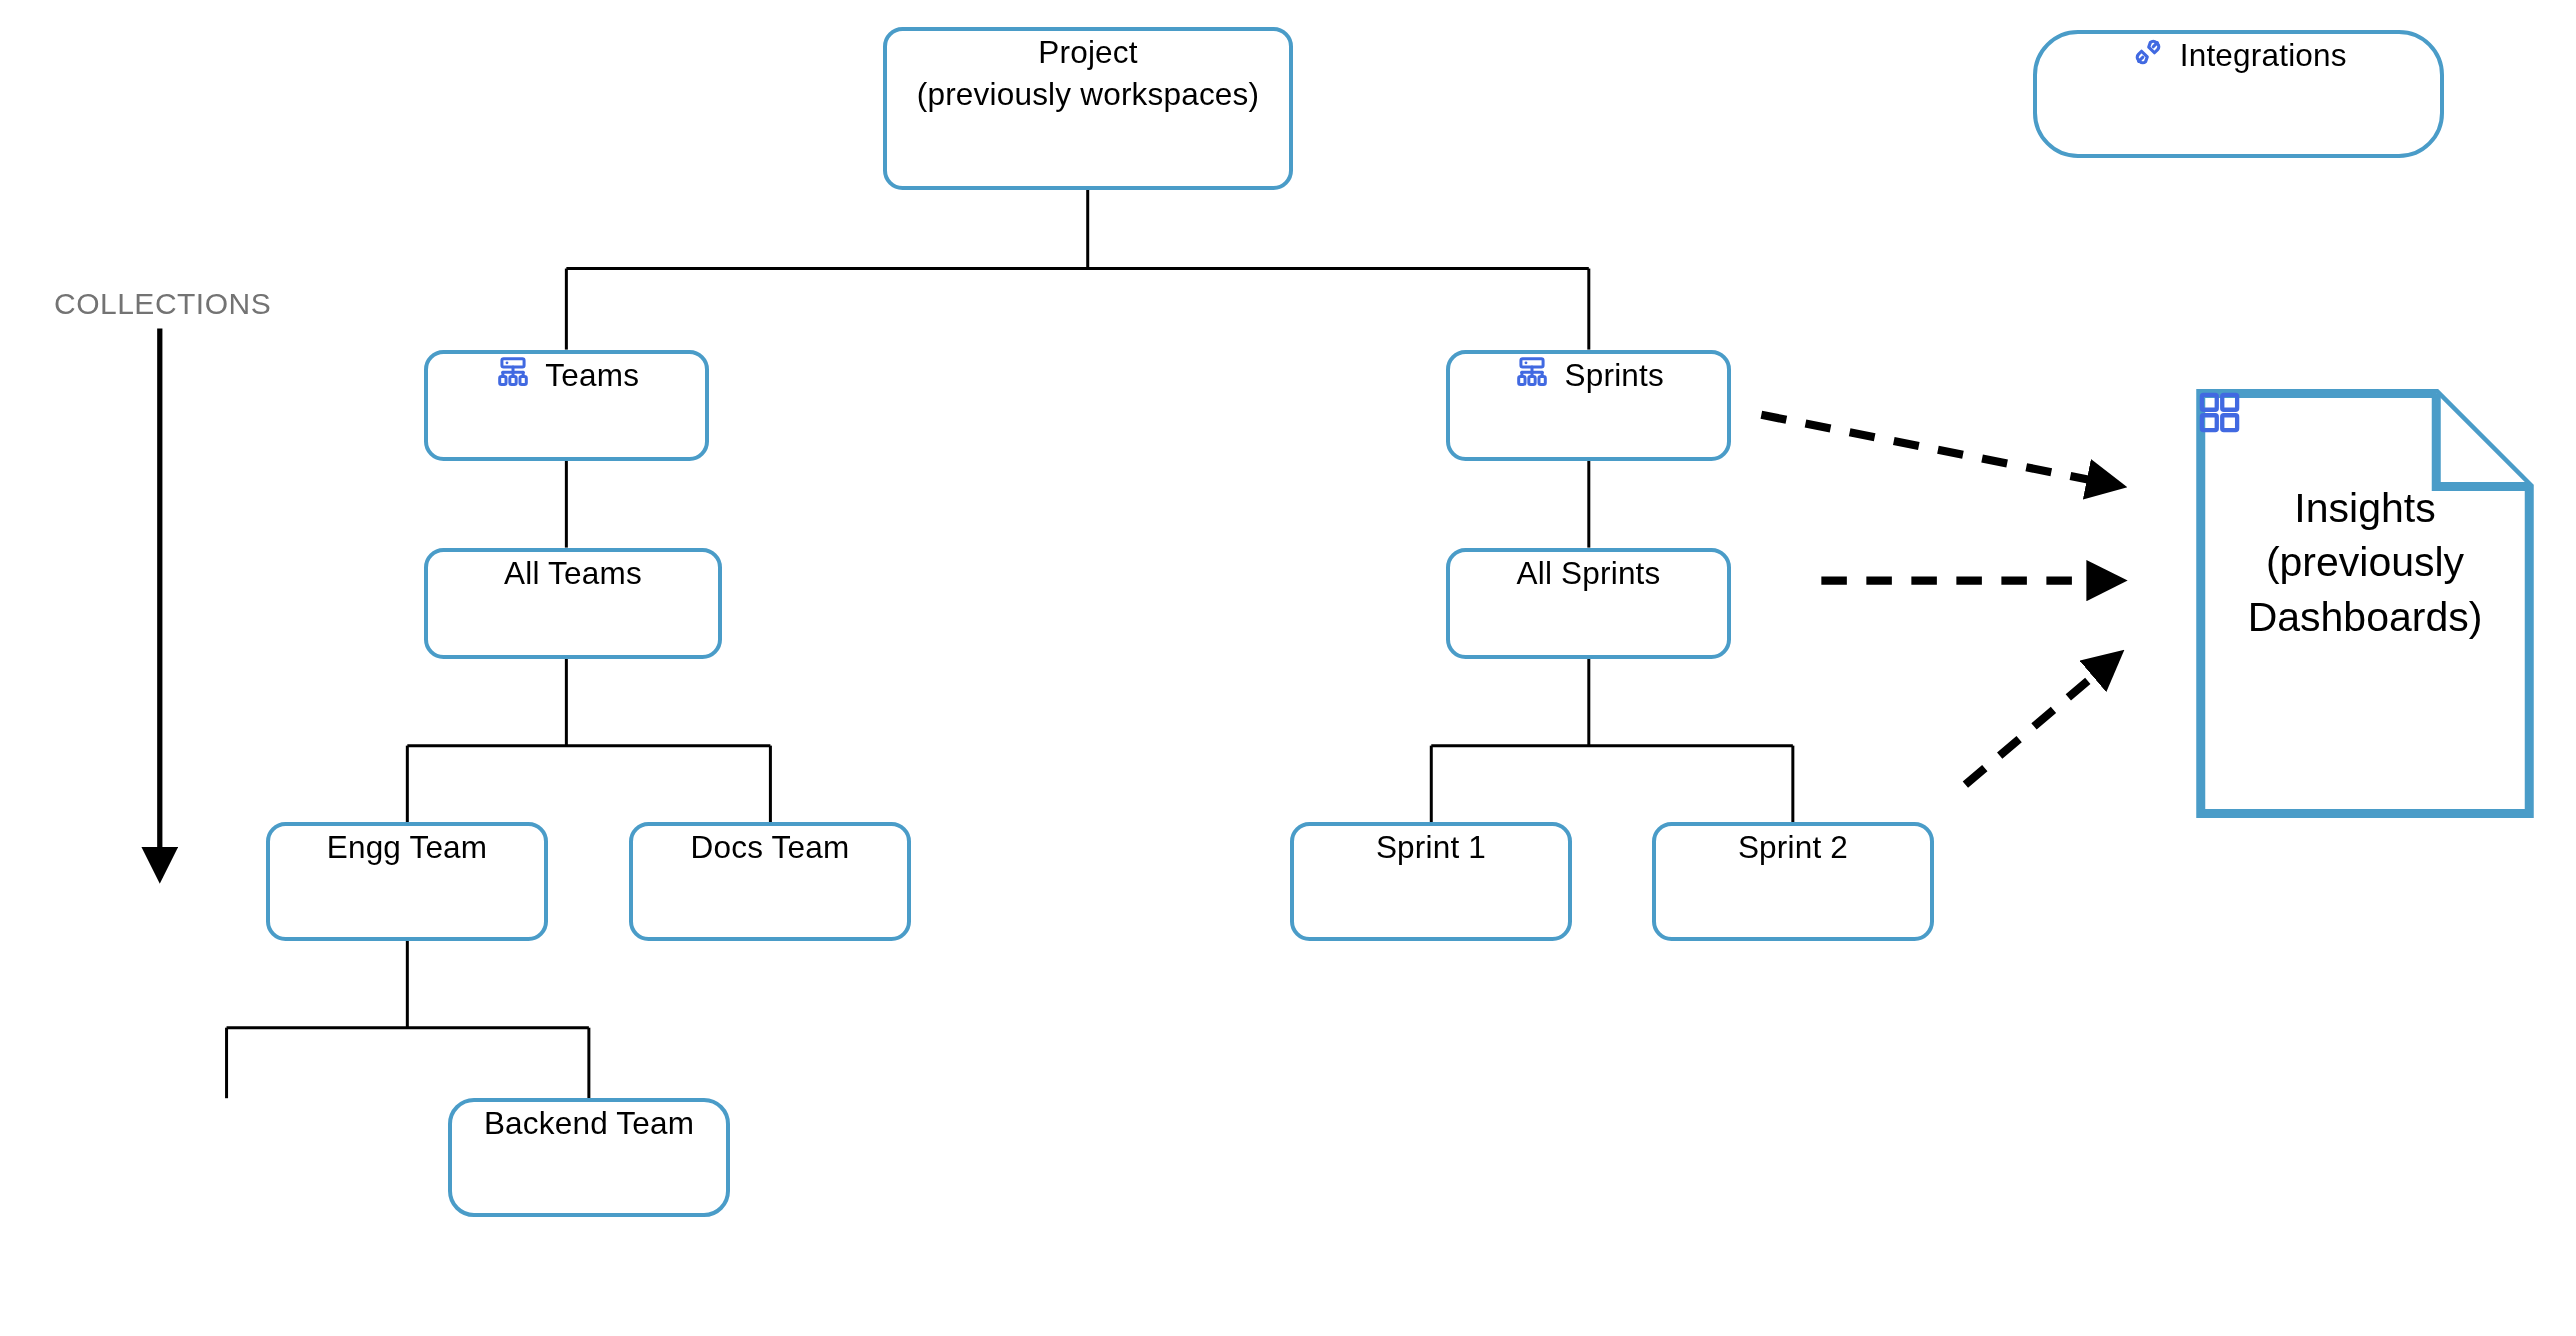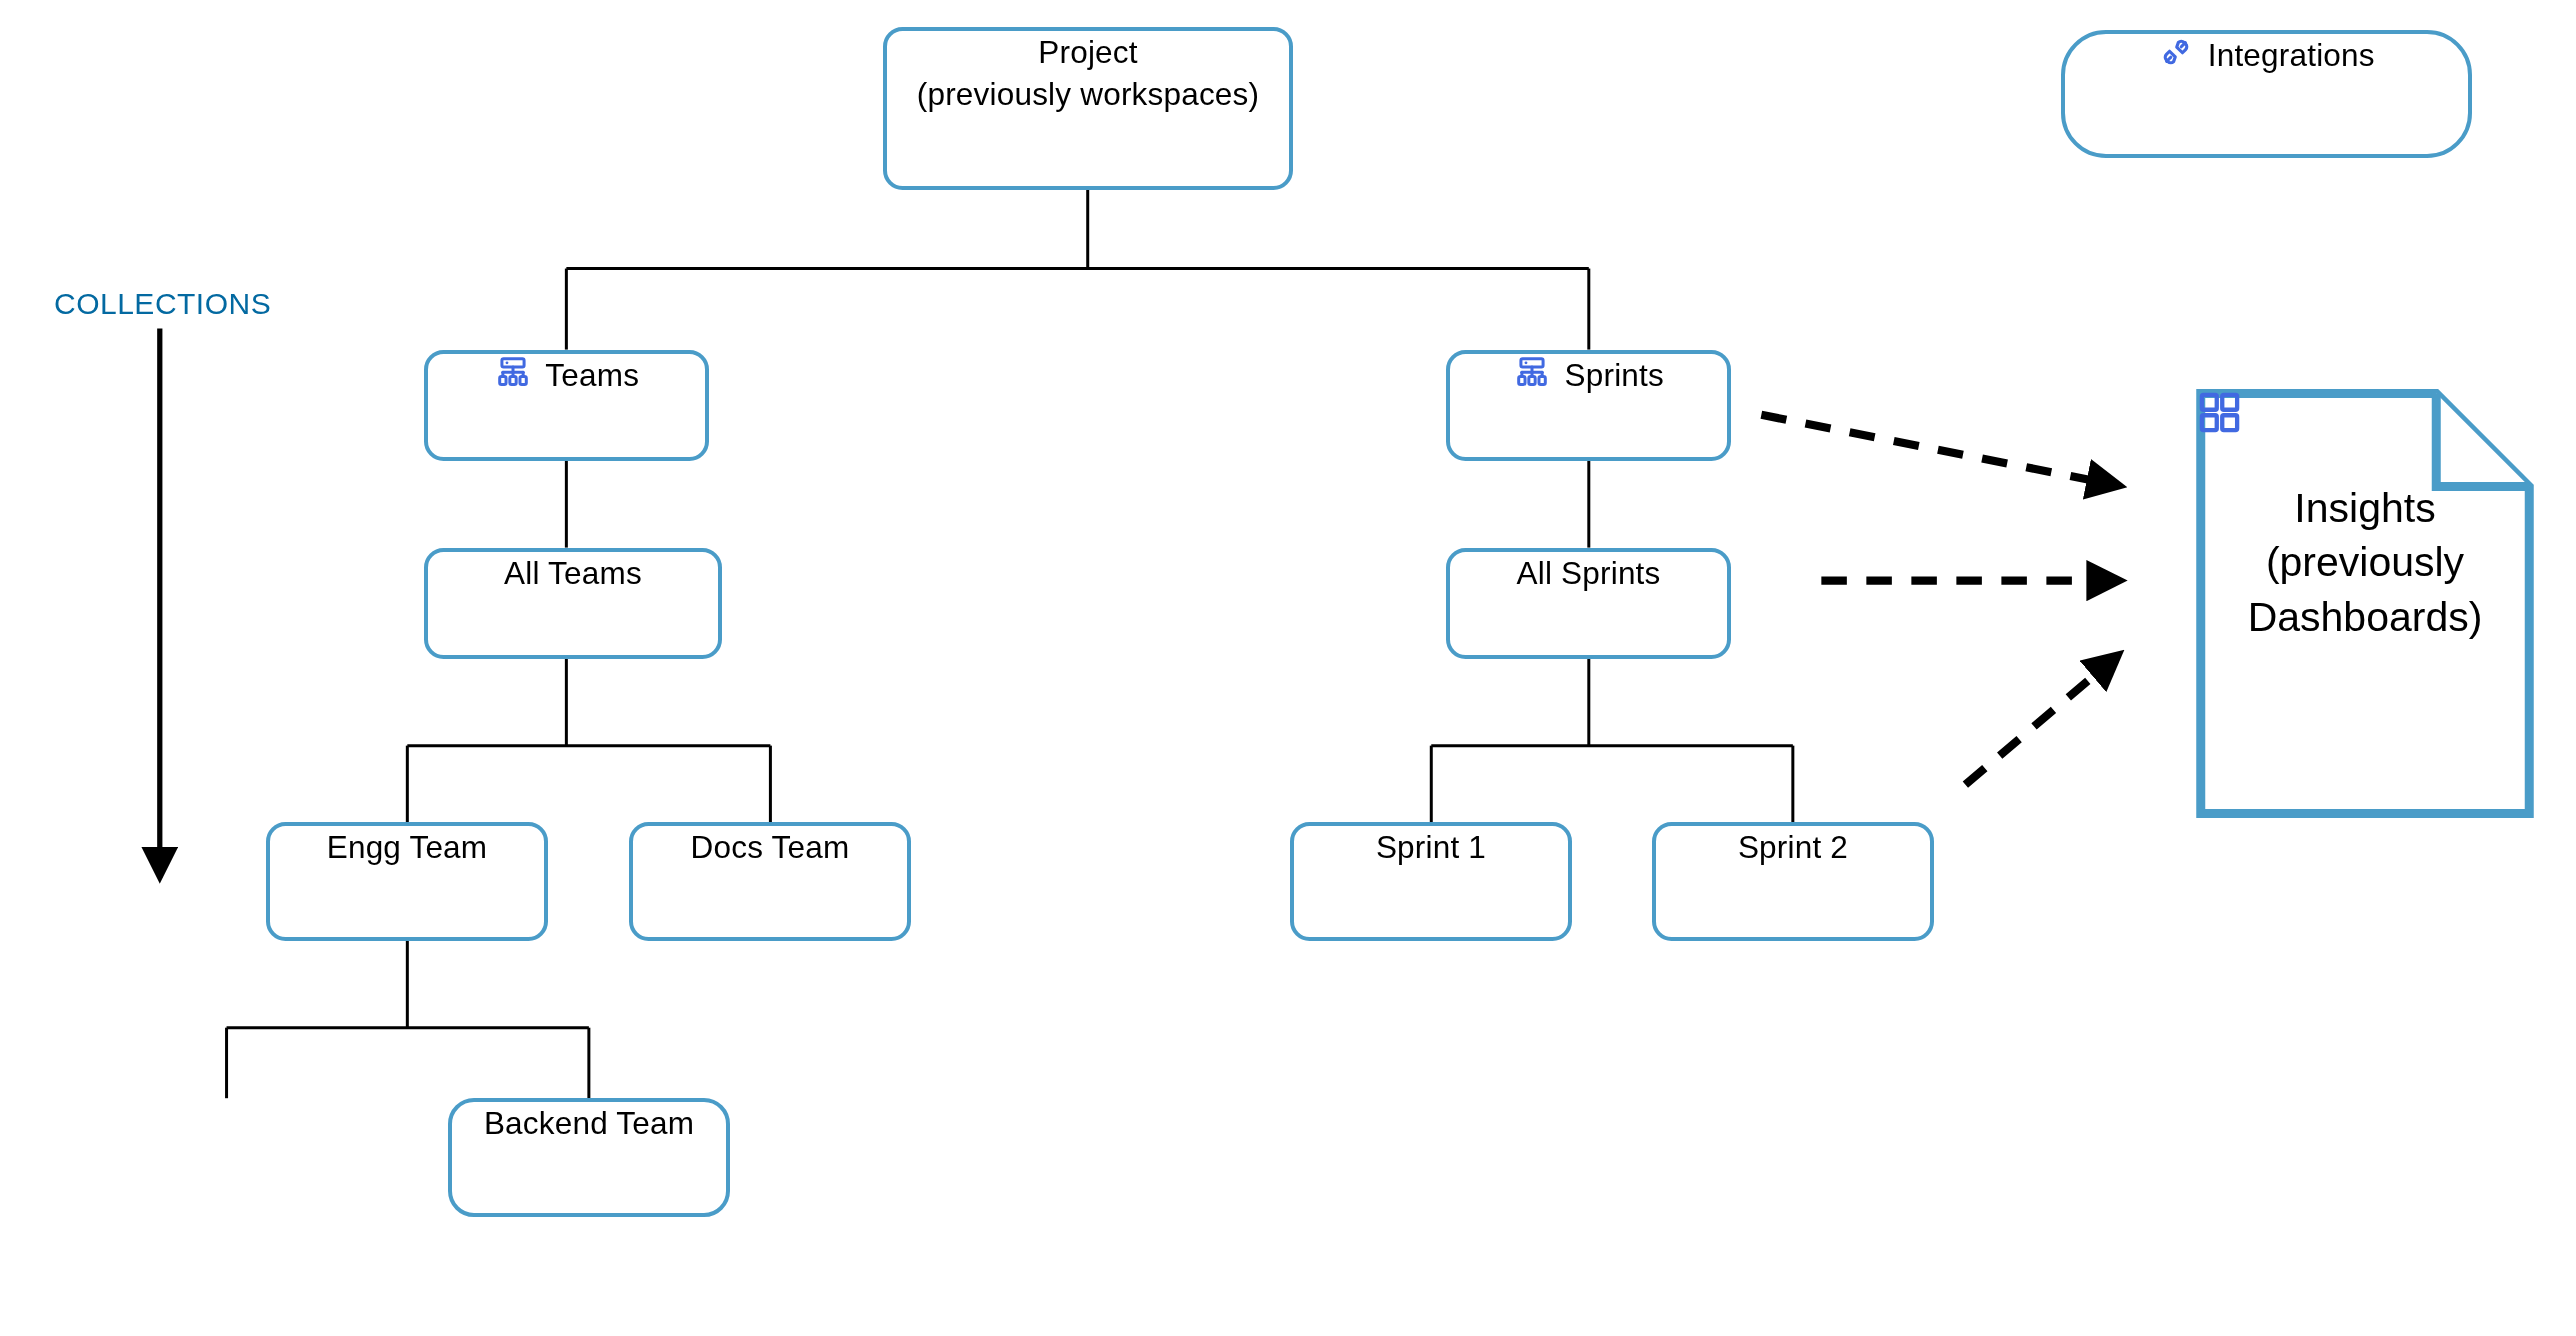--- a/index.html
+++ b/index.html
@@ -52,21 +52,21 @@
     flex-direction: row;
   }
   .pill {
     border-radius: 45px;
   }
 
   
   .collections-label {
     position: absolute;
     font-size: 30px;
-    color: #0369a1;
+    color: #737373;
     letter-spacing: 0.5px;
     white-space: nowrap;
     z-index: 4;
   }
 
   
   .doc-node {
     position: absolute;
     z-index: 5;
   }
@@ -157,21 +157,21 @@
     </g>
   </svg>
 
   <div class="collections-label" style="left:54px; top:287px;">COLLECTIONS</div>
 
   <div class="node" style="left:883px; top:27px; width:410px; height:163px;">
     <span class="node-label">Project
 (previously workspaces)</span>
   </div>
 
-  <div class="node pill with-icon" style="left:2033px; top:30px; width:411px; height:128px;margin-left:28px;">
+  <div class="node pill with-icon" style="left:2033px; top:30px; width:411px; height:128px;">
     <span class="icon">
       <svg width="36" height="36" viewBox="0 0 24 24" fill="none" stroke="#4169e1" stroke-width="2.1" stroke-linecap="round" stroke-linejoin="round">
         <path d="M8.5 15.5 L5.8 18.2"></path>
         <path d="M15.5 8.5 L18.2 5.8"></path>
         <path d="M10.4 18.4 a2.7 2.7 0 0 1-3.8 0 l-1 -1 a2.7 2.7 0 0 1 0-3.8 l2.1 -2.1 3.8 3.8 z"></path>
         <path d="M13.6 5.6 a2.7 2.7 0 0 1 3.8 0 l1 1 a2.7 2.7 0 0 1 0 3.8 l-2.1 2.1 -3.8 -3.8 z"></path>
       </svg>
     </span>
     <span class="node-label">Integrations</span>
   </div>

